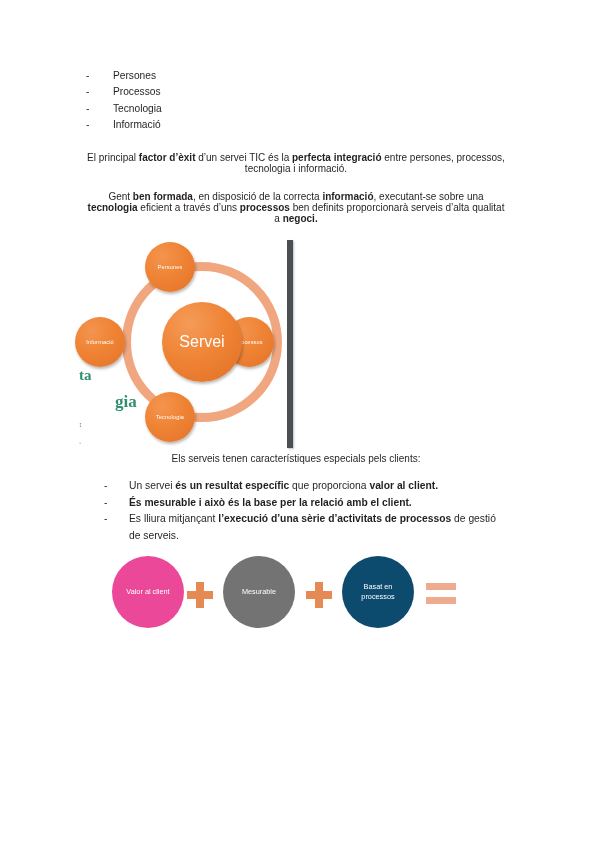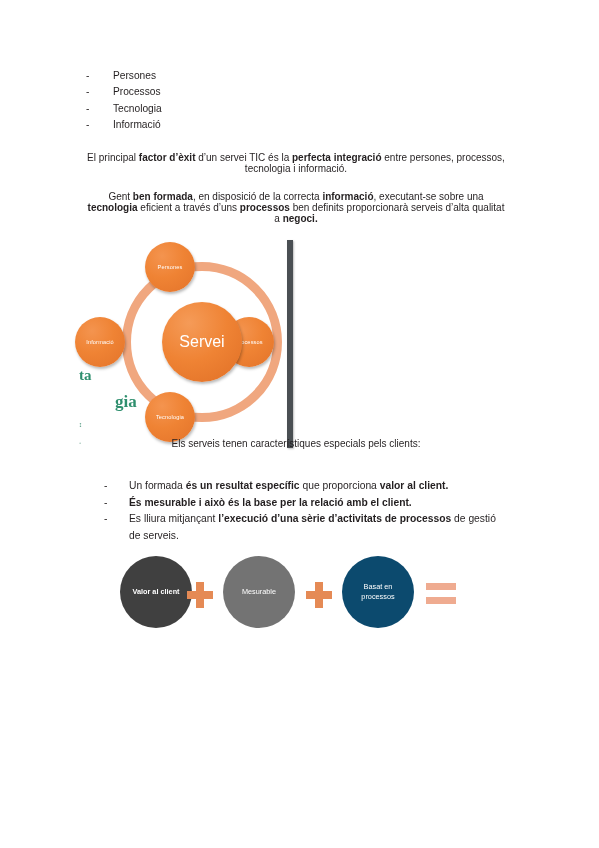--- a/index.html
+++ b/index.html
@@ -48,21 +48,21 @@
     width: 420px;
     font-size: 10px;
     line-height: 11px;
     color: #231f20;
     text-align: center;
   }
   .para b { font-weight: bold; }
 
   #para-integracio { top: 142px; }
   #para-formada   { top: 181px; }
-  #para-serveis   { top: 428px; }
+  #para-serveis   { top: 443px; }
 
   .bullet-list {
     position: absolute;
     left: 104px;
     top: 478px;
     width: 405px;
   }
   .bullet-row {
     display: flex;
     font-size: 10.3px;
@@ -167,21 +167,21 @@
     display: flex;
     align-items: center;
     justify-content: center;
     text-align: center;
     color: #ffffff;
     font-size: 7.3px;
     line-height: 10px;
     padding: 0 10px;
     box-sizing: border-box;
   }
-  #eq-valor     { left: 16px;   background: #404040; font-weight: bold; }
+  #eq-valor     { left: 8px;   background: #ec4899; }
   #eq-mesurable { left: 119px; background: #737373; }
   #eq-basat     { left: 238px; background: #0c4a6e; }
   #eq-resultat  { left: 372px; background: #f0b29a; width: 72px; height: 72px; }
 
   .op-plus {
     position: absolute;
     top: 26px;
     width: 26px;
     height: 26px;
   }
@@ -268,21 +268,21 @@
     </div>
   </div>
 
   <div id="vertical-bar"></div>
 
   <p class="para" id="para-serveis">Els serveis tenen característiques especials pels clients:</p>
 
   <div class="bullet-list">
     <div class="bullet-row">
       <span class="bullet-mark">-</span>
-      <span class="bullet-text"><span>Un formada </span><b>és un resultat específic</b><span> que proporciona </span><b>valor al client.</b></span>
+      <span class="bullet-text"><span>Un servei </span><b>és un resultat específic</b><span> que proporciona </span><b>valor al client.</b></span>
     </div>
     <div class="bullet-row">
       <span class="bullet-mark">-</span>
       <span class="bullet-text"><b>És mesurable i això és la base per la relació amb el client.</b></span>
     </div>
     <div class="bullet-row">
       <span class="bullet-mark">-</span>
       <span class="bullet-text"><span>Es lliura mitjançant </span><b>l’execució d’una sèrie d’activitats de processos</b><span> de gestió de serveis.</span></span>
     </div>
   </div>

